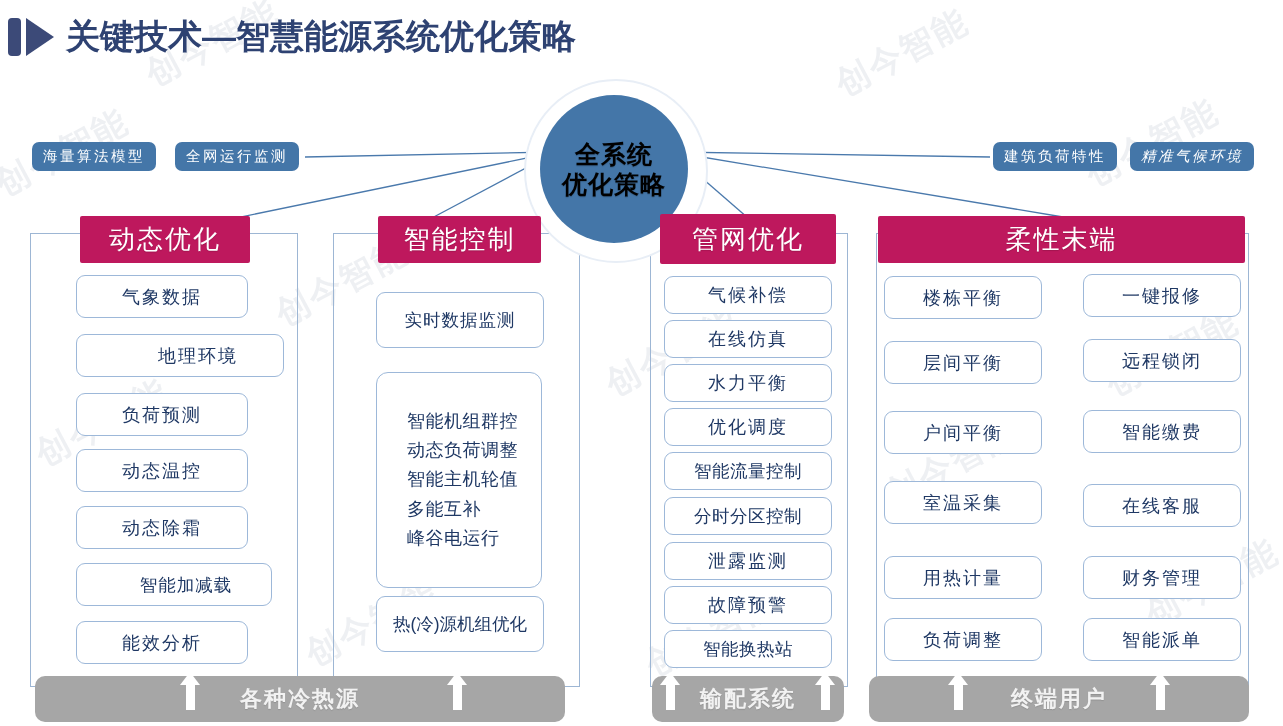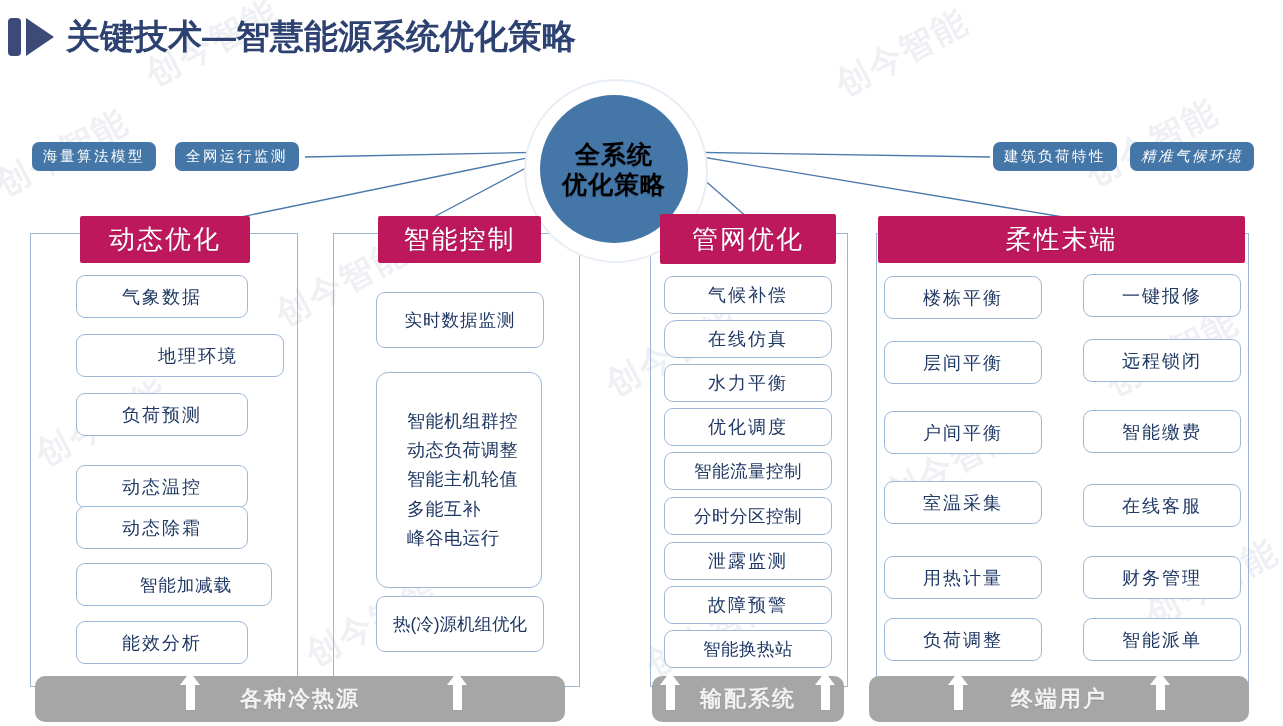--- a/index.html
+++ b/index.html
@@ -143,41 +143,41 @@
   <div class="tag" style="left:32px;top:142px;">海量算法模型</div>
   <div class="tag" style="left:175px;top:142px;">全网运行监测</div>
   <div class="tag" style="left:993px;top:142px;">建筑负荷特性</div>
   <div class="tag" style="left:1130px;top:142px;font-style:italic;">精准气候环境</div>
 
   <div class="col-box" style="left:30px;top:233px;width:266px;height:452px;"></div>
   <div class="col-head" style="left:80px;top:216px;width:170px;height:47px;">动态优化</div>
   <div class="cell" style="left:76px;top:275px;width:170px;height:41px;">气象数据</div>
   <div class="cell" style="left:76px;top:334px;width:170px;height:41px;padding-left:36px;">地理环境</div>
   <div class="cell" style="left:76px;top:393px;width:170px;height:41px;">负荷预测</div>
-  <div class="cell" style="left:76px;top:449px;width:170px;height:41px;margin-top:16px;">动态温控</div>
+  <div class="cell" style="left:76px;top:449px;width:170px;height:41px;">动态温控</div>
   <div class="cell" style="left:76px;top:506px;width:170px;height:41px;">动态除霜</div>
   <div class="cell tight" style="left:76px;top:563px;width:170px;height:41px;padding-left:24px;">智能加减载</div>
   <div class="cell" style="left:76px;top:621px;width:170px;height:41px;">能效分析</div>
 
   <div class="col-box" style="left:333px;top:233px;width:245px;height:452px;"></div>
   <div class="col-head" style="left:378px;top:216px;width:163px;height:47px;">智能控制</div>
   <div class="cell tight" style="left:376px;top:292px;width:166px;height:54px;">实时数据监测</div>
   <div class="multi" style="left:376px;top:372px;width:166px;height:216px;">
     <span>智能机组群控</span>
     <span>动态负荷调整</span>
     <span>智能主机轮值</span>
     <span>多能互补</span>
     <span>峰谷电运行</span>
   </div>
   <div class="cell tight" style="left:376px;top:596px;width:166px;height:54px;letter-spacing:0px;">热(冷)源机组优化</div>
 
   <div class="col-box" style="left:650px;top:233px;width:196px;height:452px;"></div>
   <div class="col-head" style="left:660px;top:214px;width:176px;height:50px;">管网优化</div>
   <div class="cell" style="left:664px;top:276px;width:166px;height:36px;">气候补偿</div>
-  <div class="cell" style="left:664px;top:320px;width:166px;height:36px;border-radius:12px;">在线仿真</div>
+  <div class="cell" style="left:664px;top:320px;width:166px;height:36px;">在线仿真</div>
   <div class="cell" style="left:664px;top:364px;width:166px;height:36px;">水力平衡</div>
   <div class="cell" style="left:664px;top:408px;width:166px;height:36px;">优化调度</div>
   <div class="cell tight" style="left:664px;top:452px;width:166px;height:36px;letter-spacing:0.5px;">智能流量控制</div>
   <div class="cell tight" style="left:664px;top:497px;width:166px;height:36px;letter-spacing:0.5px;">分时分区控制</div>
   <div class="cell" style="left:664px;top:542px;width:166px;height:36px;">泄露监测</div>
   <div class="cell" style="left:664px;top:586px;width:166px;height:36px;">故障预警</div>
   <div class="cell tight" style="left:664px;top:630px;width:166px;height:36px;letter-spacing:0.5px;">智能换热站</div>
 
   <div class="col-box" style="left:876px;top:233px;width:371px;height:452px;"></div>
   <div class="col-head" style="left:878px;top:216px;width:367px;height:47px;">柔性末端</div>

